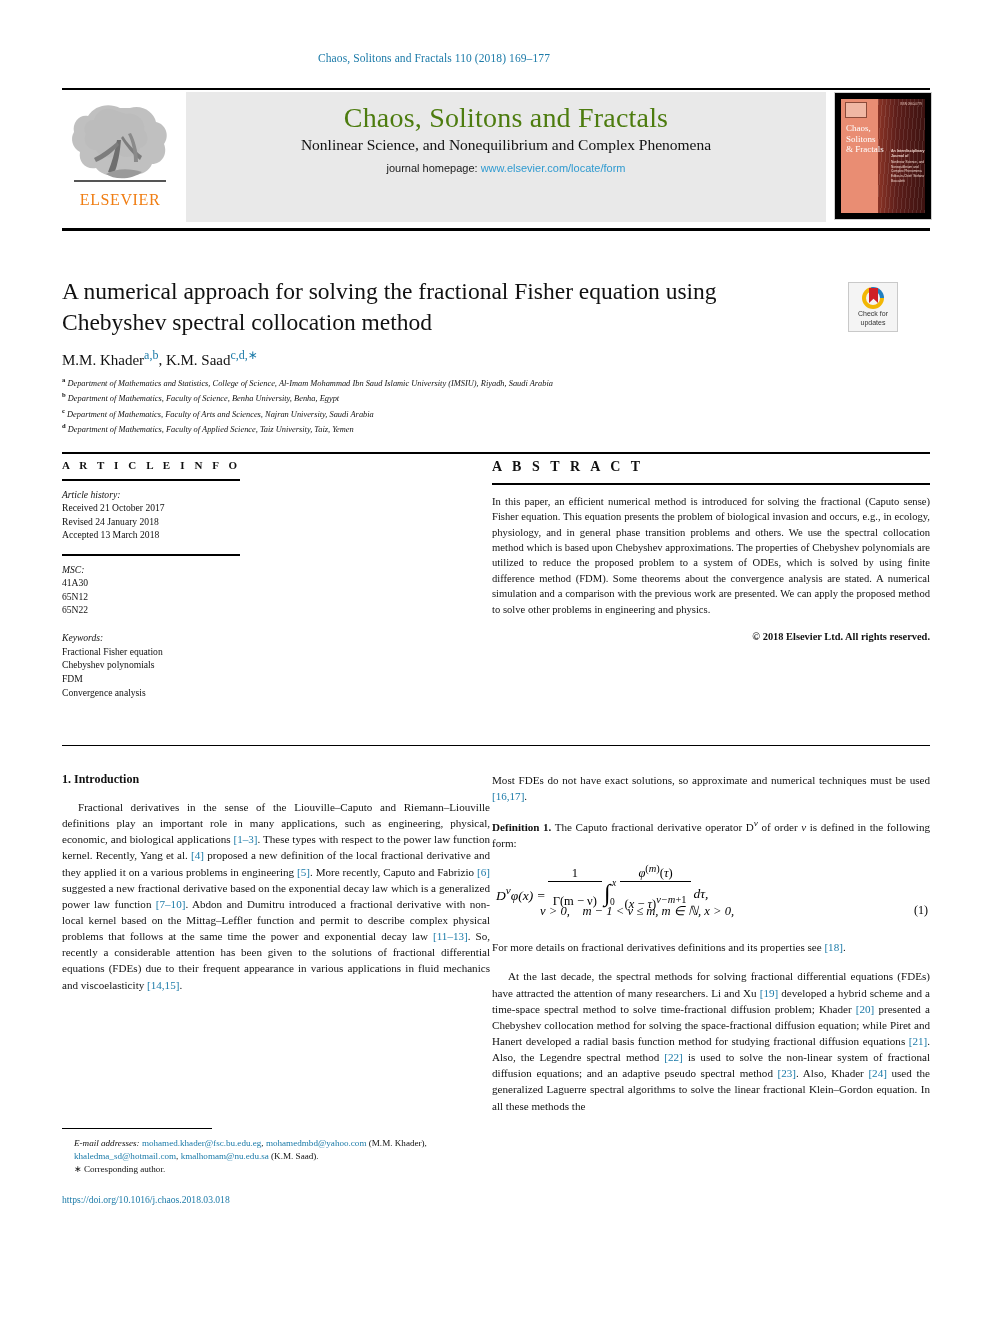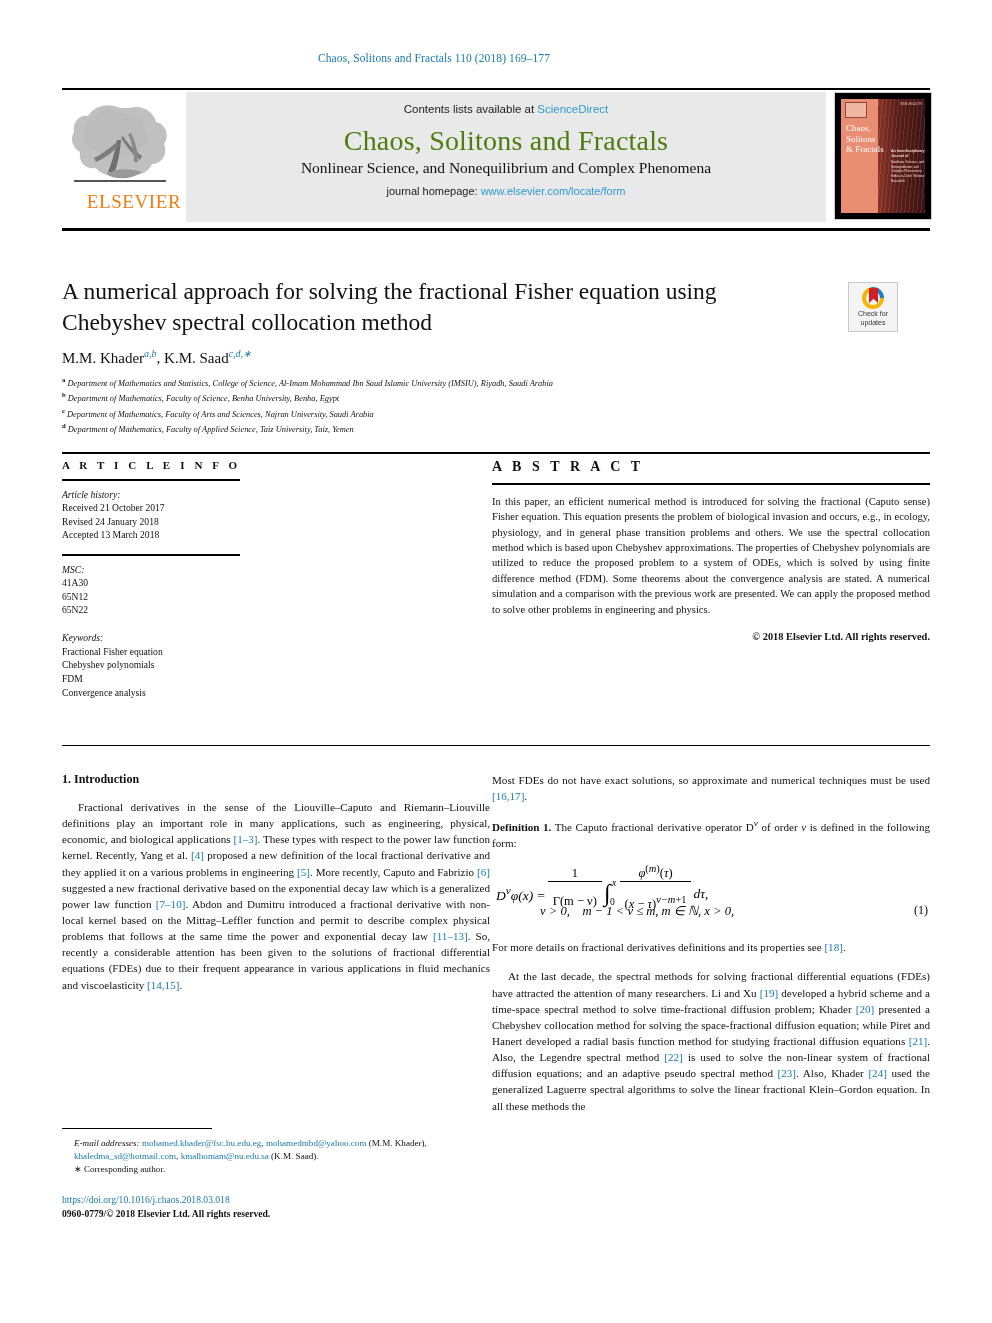--- a/index.html
+++ b/index.html
@@ -26,24 +26,24 @@
     position:absolute; left:62px; width:868px; height:2px; background:#000;
   }
   .mast-wrap {
     position:absolute; left:62px; top:92px; width:868px; height:130px;
   }
   .mast-logo {
     position:absolute; left:0; top:0; width:118px; height:130px;
   }
   .tree-box { position:absolute; left:6px; top:2px; width:104px; height:98px; }
   .elsevier-word {
-    position:absolute; left:16px; top:99px; width:112px;
+    position:absolute; left:2px; top:99px; width:112px;
     text-align:center;
     font-family:"Liberation Serif", serif;
-    font-size:19px; color:#f07d12; letter-spacing:.6px;
+    font-size:16px; color:#f07d12; letter-spacing:.6px;
   }
   .mast-center {
     position:absolute; left:124px; top:0; width:640px; height:130px;
     background:#e9e9e9;
     text-align:center;
   }
   .mast-contents {
     margin-top:11px;
     font-family:"Liberation Sans", sans-serif;
     font-size:11.5px; color:#1a1a1a;
@@ -131,21 +131,21 @@
   .cm-txt {
     position:absolute; left:0; top:27px; width:48px;
     text-align:center; font-family:"Liberation Sans", sans-serif;
     font-size:7px; line-height:1.25; color:#333;
   }
   .authors {
     position:absolute; left:62px; top:348px; width:700px;
     font-family:"Liberation Serif", serif;
     font-size:15px; color:#111;
   }
-  .authors sup { color:#1b7aa8; font-size:10px;font-style:italic; }
+  .authors sup { color:#1b7aa8; font-size:12px; }
   .affils {
     position:absolute; left:62px; top:375px; width:800px;
     font-family:"Liberation Serif", serif;
     font-size:8.4px; line-height:1.62; font-style:italic; color:#111;
   }
   .affils sup { font-style:normal; font-weight:bold; font-size:6.6px; }
 
   
   .band-rule-top { position:absolute; left:62px; top:452px; width:868px; height:2.4px; background:#000; }
   .band-rule-bottom { position:absolute; left:62px; top:745px; width:868px; height:1px; background:#000; }
@@ -246,23 +246,20 @@
         <path d="M53 44 C58 52 64 60 72 66 L74 62 C66 56 59 49 55 42 Z" fill="#7d7d7d"></path>
         <path d="M49 48 C42 54 34 60 26 64 L28 68 C37 64 45 58 51 51 Z" fill="#7d7d7d"></path>
         <path d="M38 80 C48 74 62 74 74 78 C64 86 46 86 38 80 Z" fill="#9a9a9a"></path>
         <path d="M60 40 C64 48 66 58 66 68 L70 68 C70 57 67 47 63 39 Z" fill="#8a8a8a"></path>
         <rect x="6" y="86" width="92" height="2" fill="#555"></rect>
       </svg>
       <div class="elsevier-word">ELSEVIER</div>
     </div>
 
     <div class="mast-center">
-      <div class="mast-contents">
-        <span>Contents lists available at </span><span class="sd">ScienceDirect</span>
-      </div>
       <div class="mast-title">Chaos, Solitons and Fractals</div>
       <div class="mast-sub">Nonlinear Science, and Nonequilibrium and Complex Phenomena</div>
       <div class="mast-home">
         <span>journal homepage: </span><span class="url">www.elsevier.com/locate/form</span>
       </div>
     </div>
 
     <div class="mast-cover">
       <div class="cover-inner">
         <div class="cover-left"></div>
@@ -391,16 +388,15 @@
       <span class="lnk">mohamedmbd@yahoo.com</span>
       <span>(M.M. Khader),</span>
       <span class="lnk">khaledma_sd@hotmail.com</span>,
       <span class="lnk">kmalhomam@nu.edu.sa</span>
       <span>(K.M. Saad).</span>
     </div>
     <div class="lead">∗ Corresponding author.</div>
   </div>
   <div class="doi">
     <div class="lnk">https://doi.org/10.1016/j.chaos.2018.03.018</div>
-    <div class="issn">0960-0779/© 2018 Elsevier Ltd. All rights reserved.</div>
   </div>
 
 </div>
 
 </body></html>

